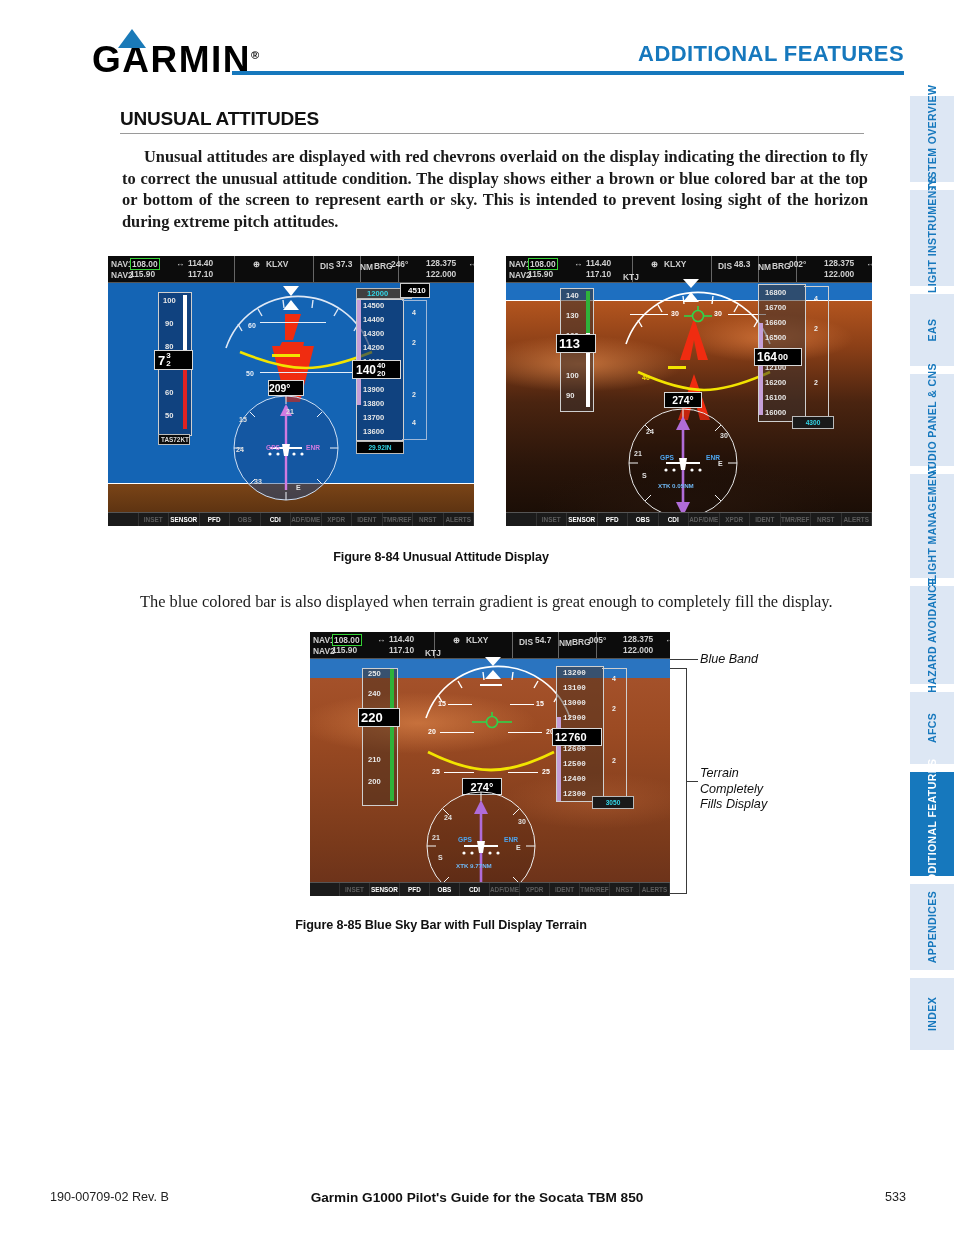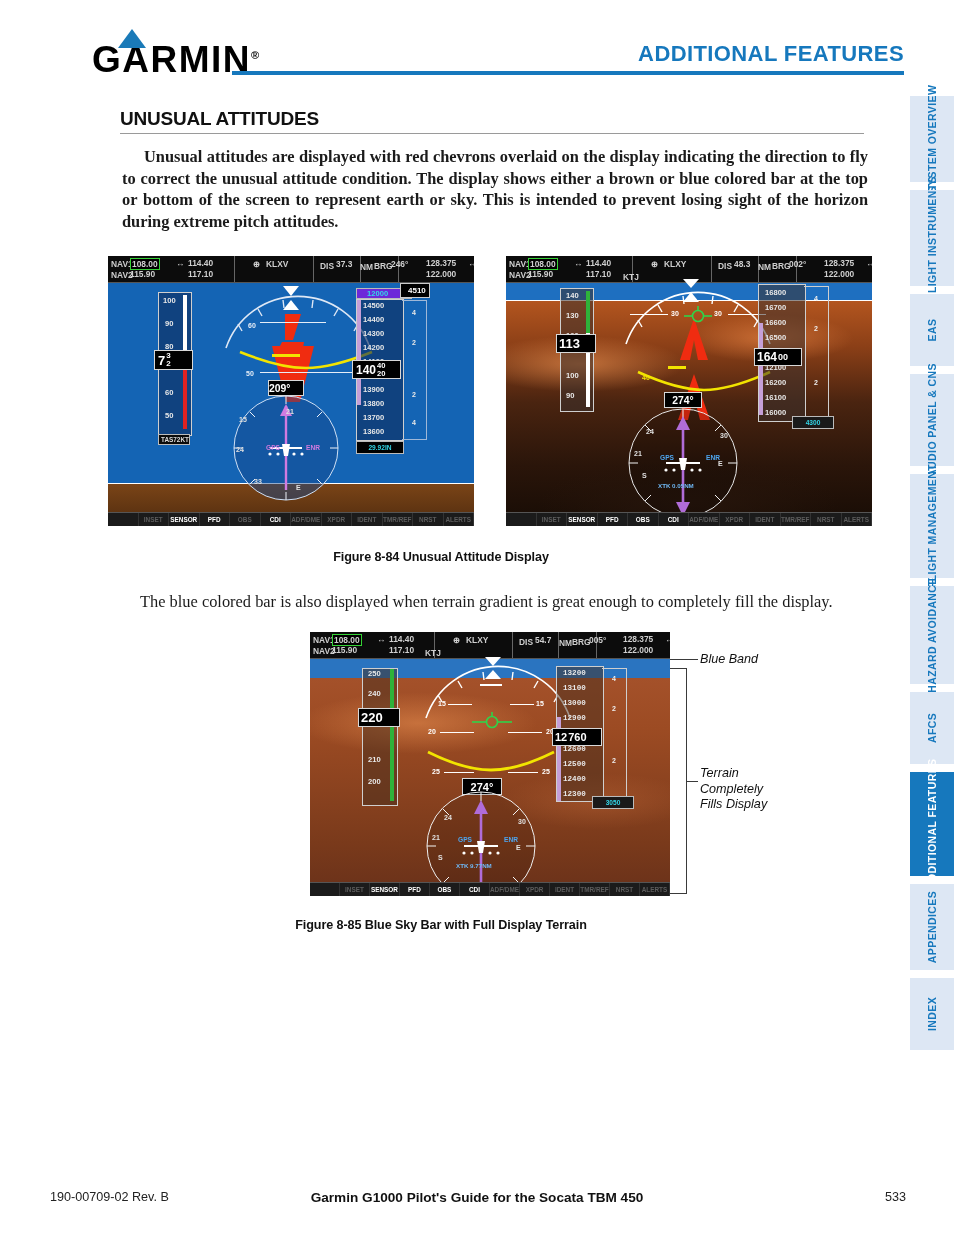--- a/index.html
+++ b/index.html
@@ -218,21 +218,21 @@
     <span style="display:inline-block;font-size:8px;line-height:8px;margin-left:1px;">
       <span style="display:block">3</span>
       <span style="display:block">2</span>
     </span>
   </div>
   <div style="position:absolute;left:50px;top:178px;width:32px;height:11px;background:#0b0b0b;border:1px solid #bbb;font-size:6.4px;color:#ddd;font-weight:bold;display:flex;justify-content:space-between;padding:0 2px;box-sizing:border-box;align-items:center;">
     <span>TAS</span>
     <span>72KT</span>
   </div>
 
-  <div style="position:absolute;left:248px;top:32px;width:56px;height:11px;background:#6d28d9;border:1px solid #bbb;font-size:7.6px;color:#33d6e8;font-weight:bold;display:flex;align-items:center;padding-left:10px;box-sizing:border-box;">
+  <div style="position:absolute;left:248px;top:32px;width:56px;height:11px;background:#404040;border:1px solid #bbb;font-size:7.6px;color:#33d6e8;font-weight:bold;display:flex;align-items:center;padding-left:10px;box-sizing:border-box;">
     <span>12000</span>
   </div>
   <div class="tape" style="left:248px;top:43px;width:46px;height:140px;background:rgba(15,45,95,.62);">
     <div class="tick" style="left:6px;top:1px">14500</div>
     <div class="tick" style="left:6px;top:15px">14400</div>
     <div class="tick" style="left:6px;top:29px">14300</div>
     <div class="tick" style="left:6px;top:43px">14200</div>
     <div class="tick" style="left:6px;top:57px">14100</div>
     <div class="tick" style="left:6px;top:85px">13900</div>
     <div class="tick" style="left:6px;top:99px">13800</div>
@@ -640,15 +640,15 @@
   <div>Terrain</div>
   <div>Completely</div>
   <div>Fills Display</div>
 </div>
 
 <div class="fig-caption" id="cap-884">Figure 8-84  Unusual Attitude Display</div>
 <div class="fig-caption" id="cap-885">Figure 8-85  Blue Sky Bar with Full Display Terrain</div>
 
 <div id="footer">
   <div id="footer-left">190-00709-02  Rev. B</div>
-  <div id="footer-center">Garmin G1000 Pilot's Guide for the Socata TBM 450</div>
+  <div id="footer-center">Garmin G1000 Pilot's Guide for the Socata TBM 850</div>
   <div id="footer-right">533</div>
 </div>
 
 </body></html>

